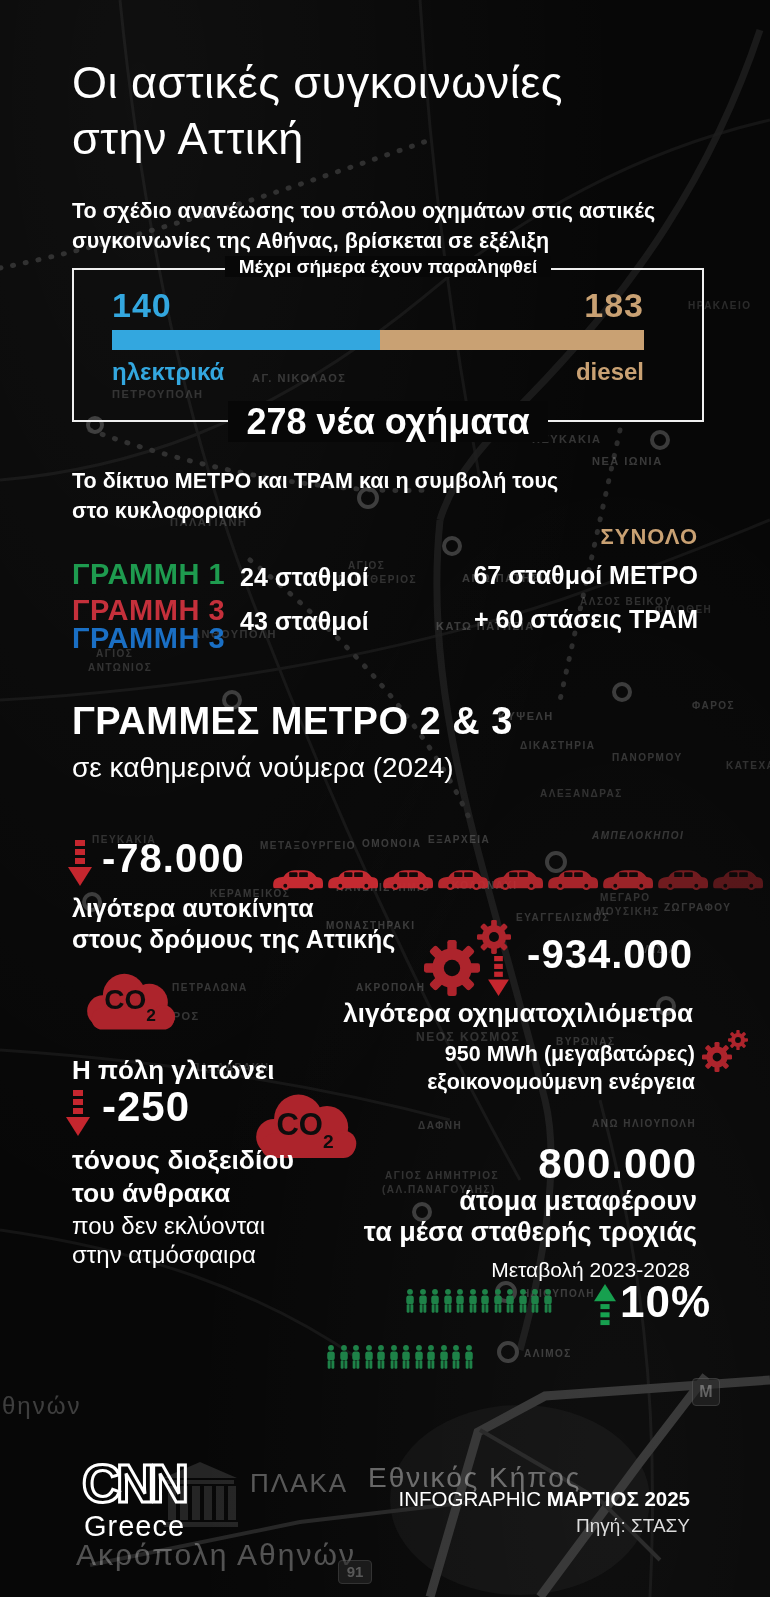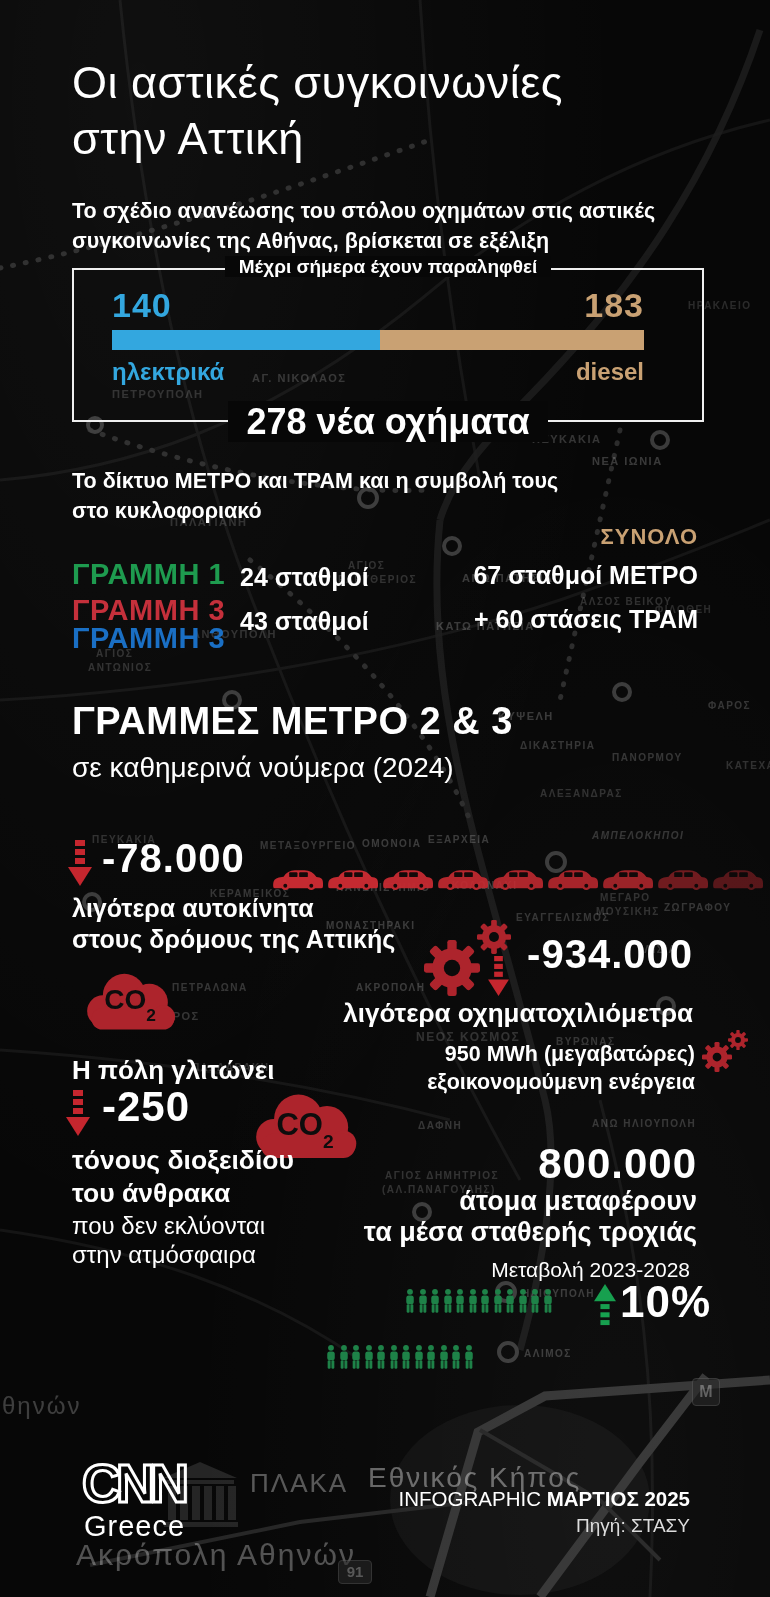--- a/index.html
+++ b/index.html
@@ -204,21 +204,21 @@
         <span class="maplabel" style="left: 462px; top: 536px; font-size: 11px; opacity: 0.2; margin-top: 36px;">ΑΝΩ ΠΑΤΗΣΙΑ</span>
         <span class="maplabel" style="left: 348px; top: 560px; font-size: 10px; opacity: 0.16;">ΑΓΙΟΣ</span>
         <span class="maplabel" style="left: 338px; top: 574px; font-size: 10px; opacity: 0.16;">ΕΛΕΥΘΕΡΙΟΣ</span>
         <span class="maplabel" style="left: 192px; top: 628px; font-size: 11px; opacity: 0.16;">ΑΝΘΟΥΠΟΛΗ</span>
         <span class="maplabel" style="left: 436px; top: 620px; font-size: 11px; opacity: 0.2;">ΚΑΤΩ ΠΑΤΗΣΙΑ</span>
         <span class="maplabel" style="left: 580px; top: 596px; font-size: 10px; opacity: 0.16;">ΑΛΣΟΣ ΒΕΙΚΟΥ</span>
         <span class="maplabel" style="left: 655px; top: 604px; font-size: 10px; opacity: 0.14;">ΦΙΛΟΘΕΗ</span>
         <span class="maplabel" style="left: 96px; top: 648px; font-size: 10px; opacity: 0.16;">ΑΓΙΟΣ</span>
         <span class="maplabel" style="left: 88px; top: 662px; font-size: 10px; opacity: 0.16;">ΑΝΤΩΝΙΟΣ</span>
         <span class="maplabel" style="left: 498px; top: 710px; font-size: 11px; opacity: 0.2;">ΚΥΨΕΛΗ</span>
-        <span class="maplabel" style="left: 708px; top: 700px; font-size: 10px; opacity: 0.18;">ΦΑΡΟΣ</span>
+        <span class="maplabel" style="left: 692px; top: 700px; font-size: 10px; opacity: 0.18;">ΦΑΡΟΣ</span>
         <span class="maplabel" style="left: 520px; top: 740px; font-size: 10px; opacity: 0.18;">ΔΙΚΑΣΤΗΡΙΑ</span>
         <span class="maplabel" style="left: 612px; top: 752px; font-size: 10px; opacity: 0.18;">ΠΑΝΟΡΜΟΥ</span>
         <span class="maplabel" style="left: 726px; top: 760px; font-size: 10px; opacity: 0.16;">ΚΑΤΕΧΑΚΗ</span>
         <span class="maplabel" style="left: 540px; top: 788px; font-size: 10px; opacity: 0.16;">ΑΛΕΞΑΝΔΡΑΣ</span>
         <span class="maplabel" style="left: 92px; top: 834px; font-size: 10px; opacity: 0.16;">ΠΕΥΚΑΚΙΑ</span>
         <span class="maplabel" style="left: 260px; top: 840px; font-size: 10px; opacity: 0.18;">ΜΕΤΑΞΟΥΡΓΕΙΟ</span>
         <span class="maplabel" style="left: 362px; top: 838px; font-size: 10px; opacity: 0.2;">ΟΜΟΝΟΙΑ</span>
         <span class="maplabel" style="left: 428px; top: 834px; font-size: 10px; opacity: 0.2;">ΕΞΑΡΧΕΙΑ</span>
         <span class="maplabel" style="left: 592px; top: 830px; font-size: 10px; opacity: 0.18; font-style: italic;">ΑΜΠΕΛΟΚΗΠΟΙ</span>
         <span class="maplabel" style="left: 210px; top: 888px; font-size: 10px; opacity: 0.18;">ΚΕΡΑΜΕΙΚΟΣ</span>

